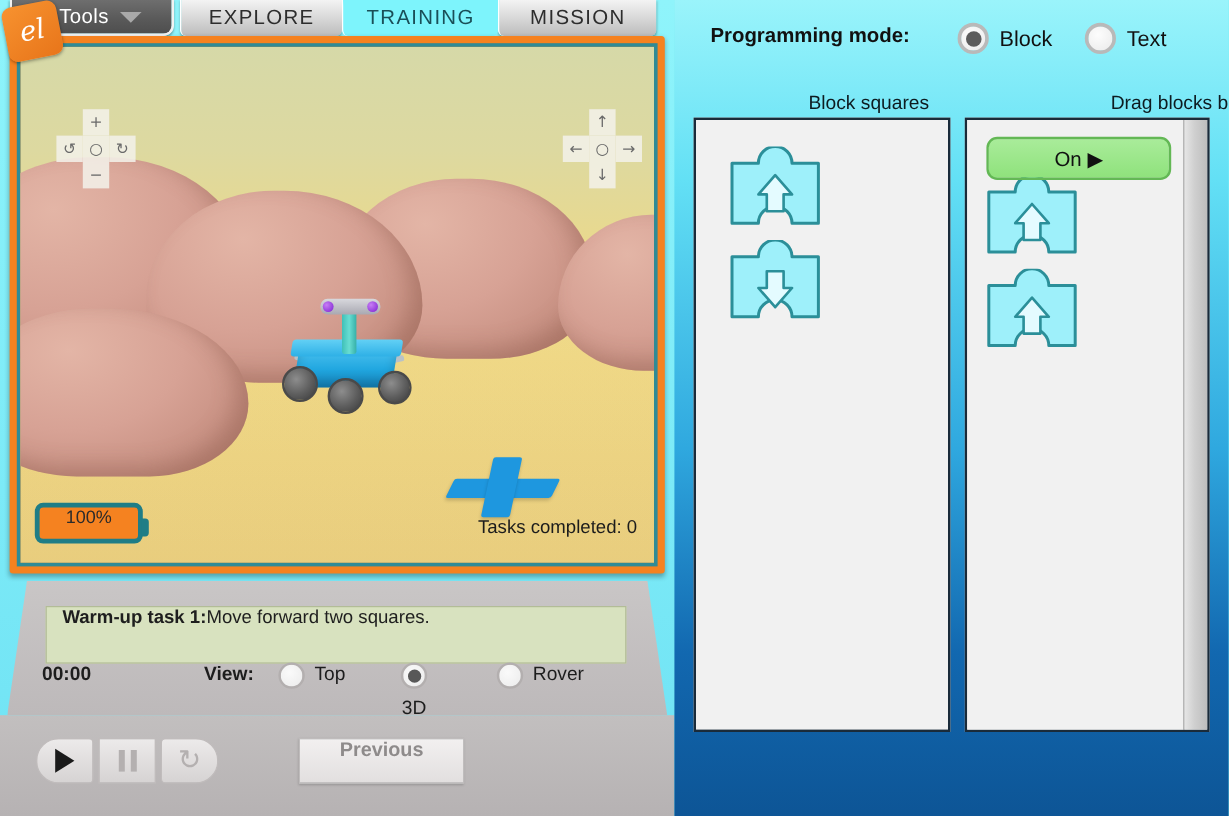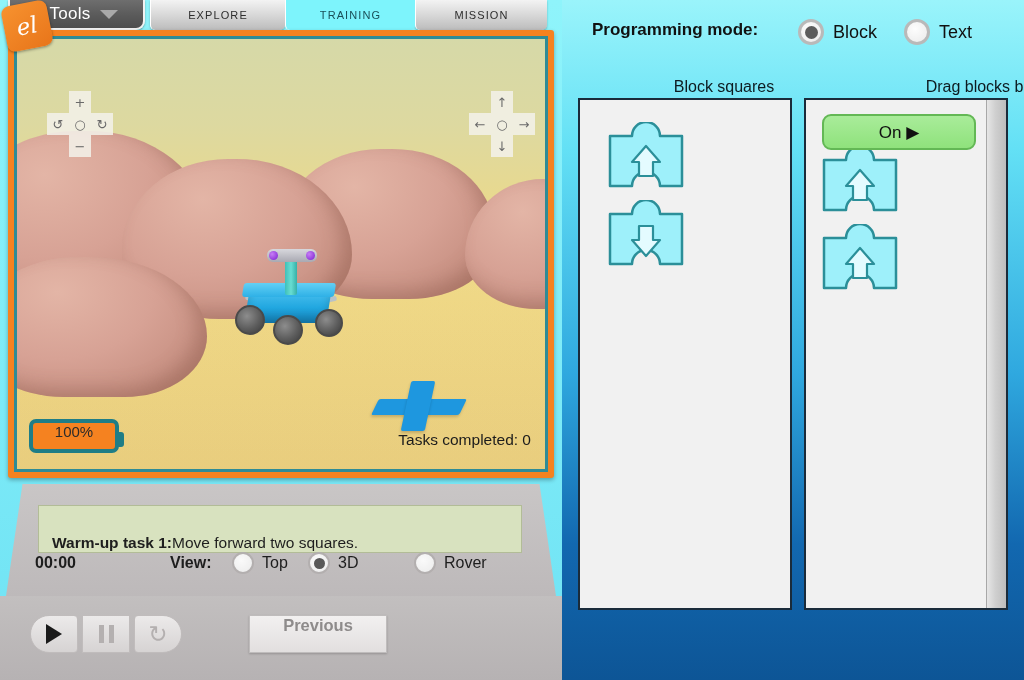--- a/index.html
+++ b/index.html
@@ -40,21 +40,21 @@
     box-shadow:0 1px 3px rgba(0,0,0,.4);
     display:flex;align-items:center;justify-content:center;
     color:#fff; font-family:"DejaVu Serif", serif; font-style:italic;
     font-size:23px; z-index:5;
   }
   .tab {
     position:absolute; top:0; height:30px;
     background:linear-gradient(180deg,#f3f3f3 0%,#d8d8d8 50%,#bcbcbc 100%);
     border-radius:0 0 5px 5px;
     display:flex;align-items:center;justify-content:center;
-    font-size:11px; letter-spacing:1.1px; color:#2d2d2d;
+    font-size:17px; letter-spacing:1.1px; color:#2d2d2d;
     box-shadow: 0 1px 2px rgba(0,0,0,.3);
     border-left:1px solid #fff;
   }
   .tab.active { background:#7df4fc; color:#1a4f58; box-shadow:none; }
   #tab-explore { left:150px; width:135px; }
   #tab-training { left:285px; width:130px; }
   #tab-mission { left:415px; width:132px; }
 
   
   #viewport-frame {
@@ -174,41 +174,41 @@
     background:linear-gradient(180deg,#c9c6c6 0%, #bdb9ba 100%);
     clip-path: polygon(3% 0, 97% 0, 100% 100%, 0% 100%);
   }
   #console-bot {
     position:absolute; left:0px; top:112px; width:562px; height:84px;
     background:linear-gradient(180deg,#c2bfbf 0%, #b6b2b3 100%);
   }
   #task-banner {
     position:absolute; left:38px; top:21px; width:484px; height:48px;
     background:#d8e2bf; border:1px solid #b2bc97;
-    display:flex; align-items:flex-end; padding-left:13px;
+    display:flex; align-items:flex-start; padding-left:13px;
     font-size:15.5px; color:#1e1e1e;
   }
   #task-banner b { font-weight:bold; }
   #timer {
     position:absolute; left:35px; top:70px; font-size:16px; font-weight:bold; color:#1d1d1d;
   }
   #view-label { position:absolute; left:170px; top:70px; font-size:16px; font-weight:bold; color:#1d1d1d;}
   .radio-group { position:absolute; display:flex; align-items:center; gap:8px; }
   .radio {
     width:22px;height:22px;border-radius:50%;
     background:radial-gradient(circle at 40% 35%,#fafafa,#ebebeb);
     border:2px solid #b3afaf;
     display:flex;align-items:center;justify-content:center;
     flex:0 0 auto;
   }
   .radio .dot { width:11px;height:11px;border-radius:50%; background:#585858; display:none;}
   .radio.checked .dot { display:block; }
   .radio-label { font-size:16px; color:#1d1d1d; }
   #rg-top   { left:232px; top:68px; }
-  #rg-3d    { left:308px; top:68px; }
+  #rg-3d    { left:334px; top:68px;flex-direction:column; }
   #rg-rover { left:414px; top:68px; }
 
   #transport { position:absolute; left:30px; top:131px; display:flex; }
   .tbtn {
     width:48px;height:38px;
     background:linear-gradient(180deg,#eceaea,#d6d3d3);
     border:1px solid #c0bcbc;
     display:flex;align-items:center;justify-content:center;
     margin-right:4px;
   }

